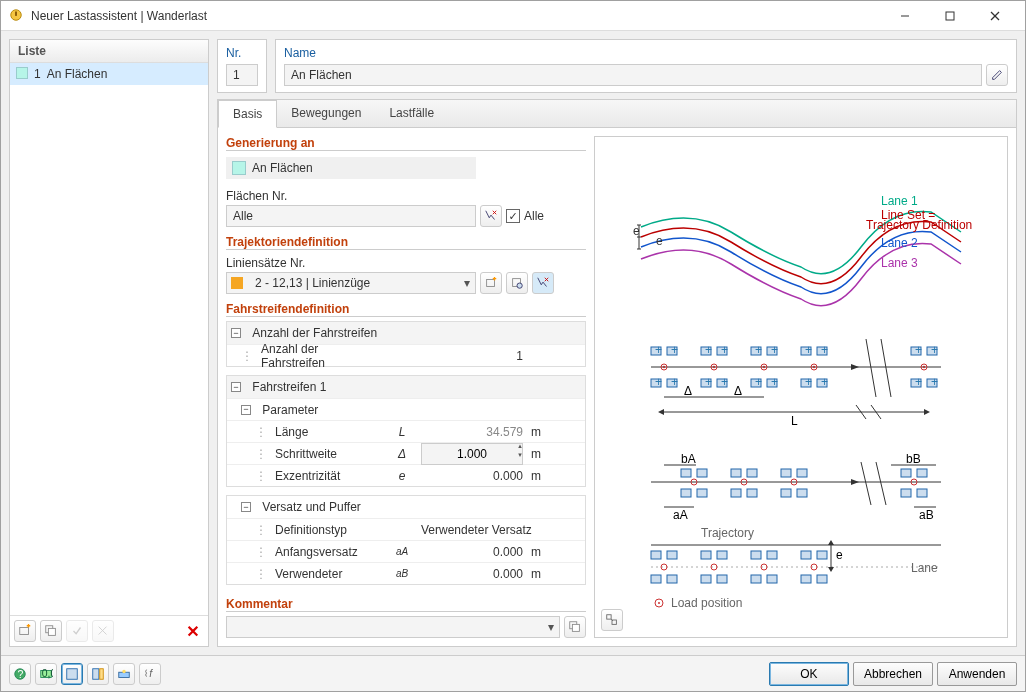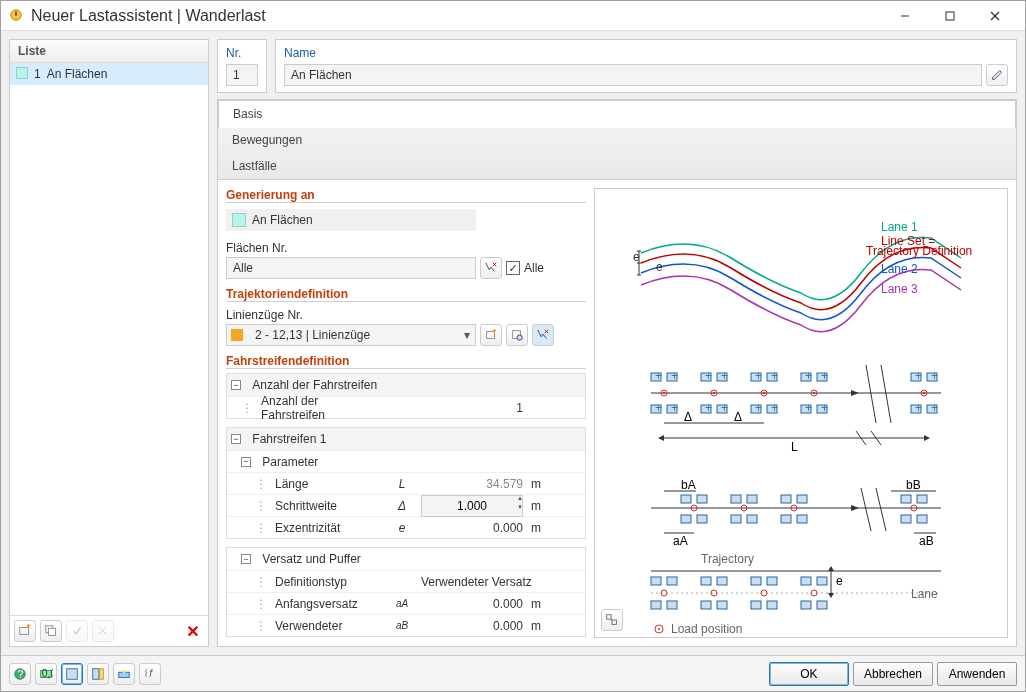--- a/index.html
+++ b/index.html
@@ -1,20 +1,20 @@
 <!DOCTYPE html>
 <html><head>
 <meta charset="utf-8">
 <style>
   * { box-sizing: border-box; font-family: "Segoe UI", Tahoma, sans-serif; font-size: 12px; }
   body { margin: 0; background: #fff; color: #333; }
   .window { width: 1026px; height: 692px; border: 1px solid #a0a0a0; display: flex; flex-direction: column; background: #fff; }
   .titlebar { height: 30px; display: flex; align-items: center; padding: 0 8px; border-bottom: 1px solid #ddd; }
   .titlebar .icon { width: 16px; height: 16px; margin-right: 6px; }
-  .titlebar .title { flex: 1; font-size: 16px; }
+  .titlebar .title { flex: 1; font-size: 12px; }
   .win-controls { display: flex; }
   .win-btn { width: 45px; height: 28px; display: flex; align-items: center; justify-content: center; cursor: pointer; }
   .content { flex: 1; display: flex; padding: 8px; gap: 8px; background: #f0f0f0; min-height: 0; }
   .listPanel { width: 200px; background: #fff; border: 1px solid #ccc; display: flex; flex-direction: column; }
   .listHeader { background: linear-gradient(#fdfdfd,#ececec); padding: 4px 8px; font-weight: bold; color: #555; border-bottom: 1px solid #ddd; }
   .listItem { background: #d6ecff; padding: 4px 6px; display: flex; gap: 6px; }
   .listItem .sw { width: 12px; height: 12px; background: #b6f5e8; border: 1px solid #9cc; }
   .listToolbar { margin-top: auto; border-top: 1px solid #ddd; padding: 4px; display: flex; gap: 4px; align-items: center; background: #fff; }
   .tbtn { width: 22px; height: 22px; border: 1px solid #ccc; background: linear-gradient(#fff,#eee); display:flex; align-items:center; justify-content:center; cursor:pointer; border-radius: 3px; }
   .tbtn.disabled { opacity: 0.4; cursor: default; }
@@ -22,21 +22,21 @@
   .mainArea { flex: 1; display: flex; flex-direction: column; gap: 6px; min-width: 0; }
   .topRow { display: flex; gap: 8px; }
   .fieldBox { background: #fff; border: 1px solid #ccc; padding: 6px 8px; }
   .fieldBox .lbl { color: #1a5fa0; font-weight: normal; margin-bottom: 4px; }
   .nrBox { width: 50px; }
   .nameBox { flex: 1; }
   .input, input[type=text] { background: #f4f4f4; border: 1px solid #ccc; padding: 3px 6px; height: 22px; }
   .nameRow { display: flex; gap: 4px; }
   .nameRow .input { flex: 1; }
   .tabsArea { flex: 1; background: #fff; border: 1px solid #ccc; display: flex; flex-direction: column; min-height: 0; }
-  .tabBar { display: flex; border-bottom: 1px solid #ccc; background: linear-gradient(#f7f7f7,#e9e9e9); flex-direction: column; }
+  .tabBar { display: flex; border-bottom: 1px solid #ccc; background: linear-gradient(#f7f7f7,#e9e9e9); }
   .tab { padding: 6px 14px; cursor: pointer; color: #444; }
   .tab.active { background: #fff; border: 1px solid #ccc; border-bottom: 1px solid #fff; margin-bottom: -1px; }
   .tabBody { flex: 1; display: flex; gap: 8px; padding: 8px; min-height: 0; }
   .leftCol { width: 360px; display: flex; flex-direction: column; gap: 8px; overflow: auto; }
   .rightCol { flex: 1; border: 1px solid #ccc; background: #fff; display:flex; align-items:center; justify-content:center; position: relative; }
   .groupTitle { color: #c2410c; font-weight: bold; border-bottom: 1px solid #ccc; padding-bottom: 0; }
   .grayBox { background: #f0f0f0; padding: 4px 6px; display: flex; align-items: center; gap: 6px; }
   .swLg { width: 14px; height: 14px; background: #b6f5e8; border: 1px solid #9cc; }
   .row { display: flex; align-items: center; gap: 4px; }
   .checkbox { width: 14px; height: 14px; border: 1px solid #666; display: inline-flex; align-items: center; justify-content: center; background: #fff; }
@@ -188,21 +188,21 @@
                     </svg>
                   </div>
                 <span class="checkbox checked"></span>
                 <span>Alle</span>
               </div>
             </div>
 
             <div>
               <div class="groupTitle">Trajektoriendefinition</div>
               <div style="height:6px"></div>
-              <div>Linienzüge Nr.</div>
+              <div>Liniensätze Nr.</div>
               <div class="row" style="margin-top:2px">
                 <div class="comboBox" style="width:250px;flex:none">
                   <span class="txt">
                       <span class="swOrange"></span>
                       <span>2 - 12,13 | Linienzüge</span>
                     </span>
                   <span class="arrow">▾</span>
                 </div>
                 <div class="tbtn">
                     <svg class="iconSvg" viewBox="0 0 16 16">

